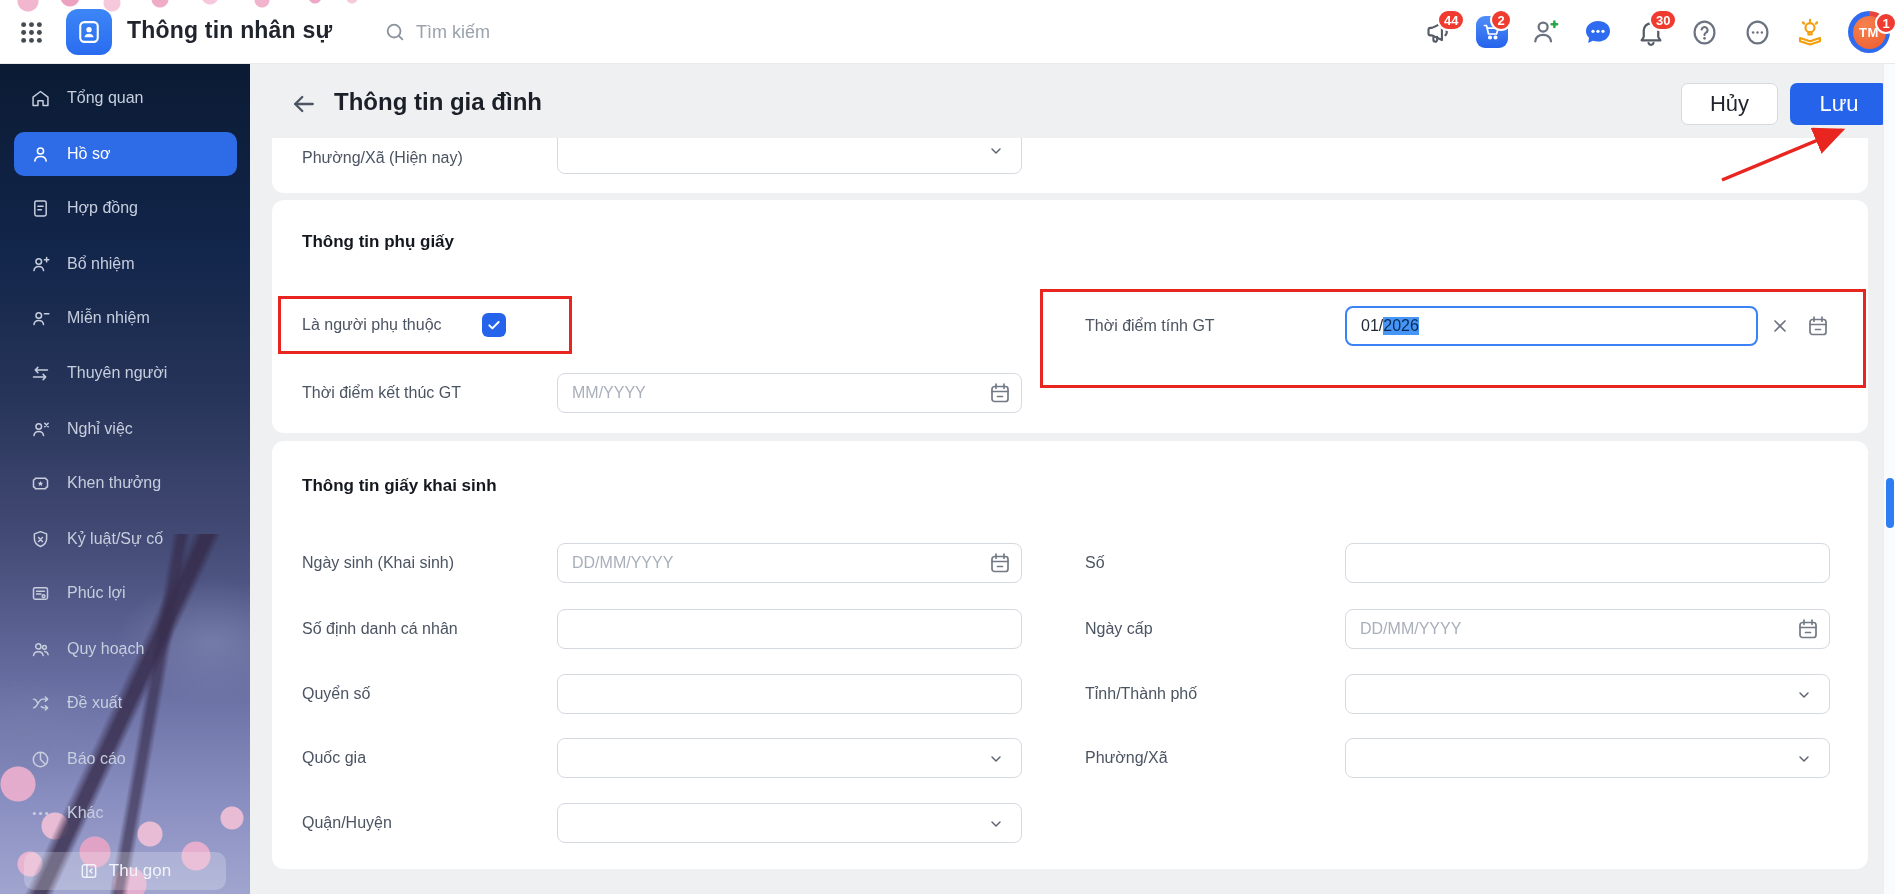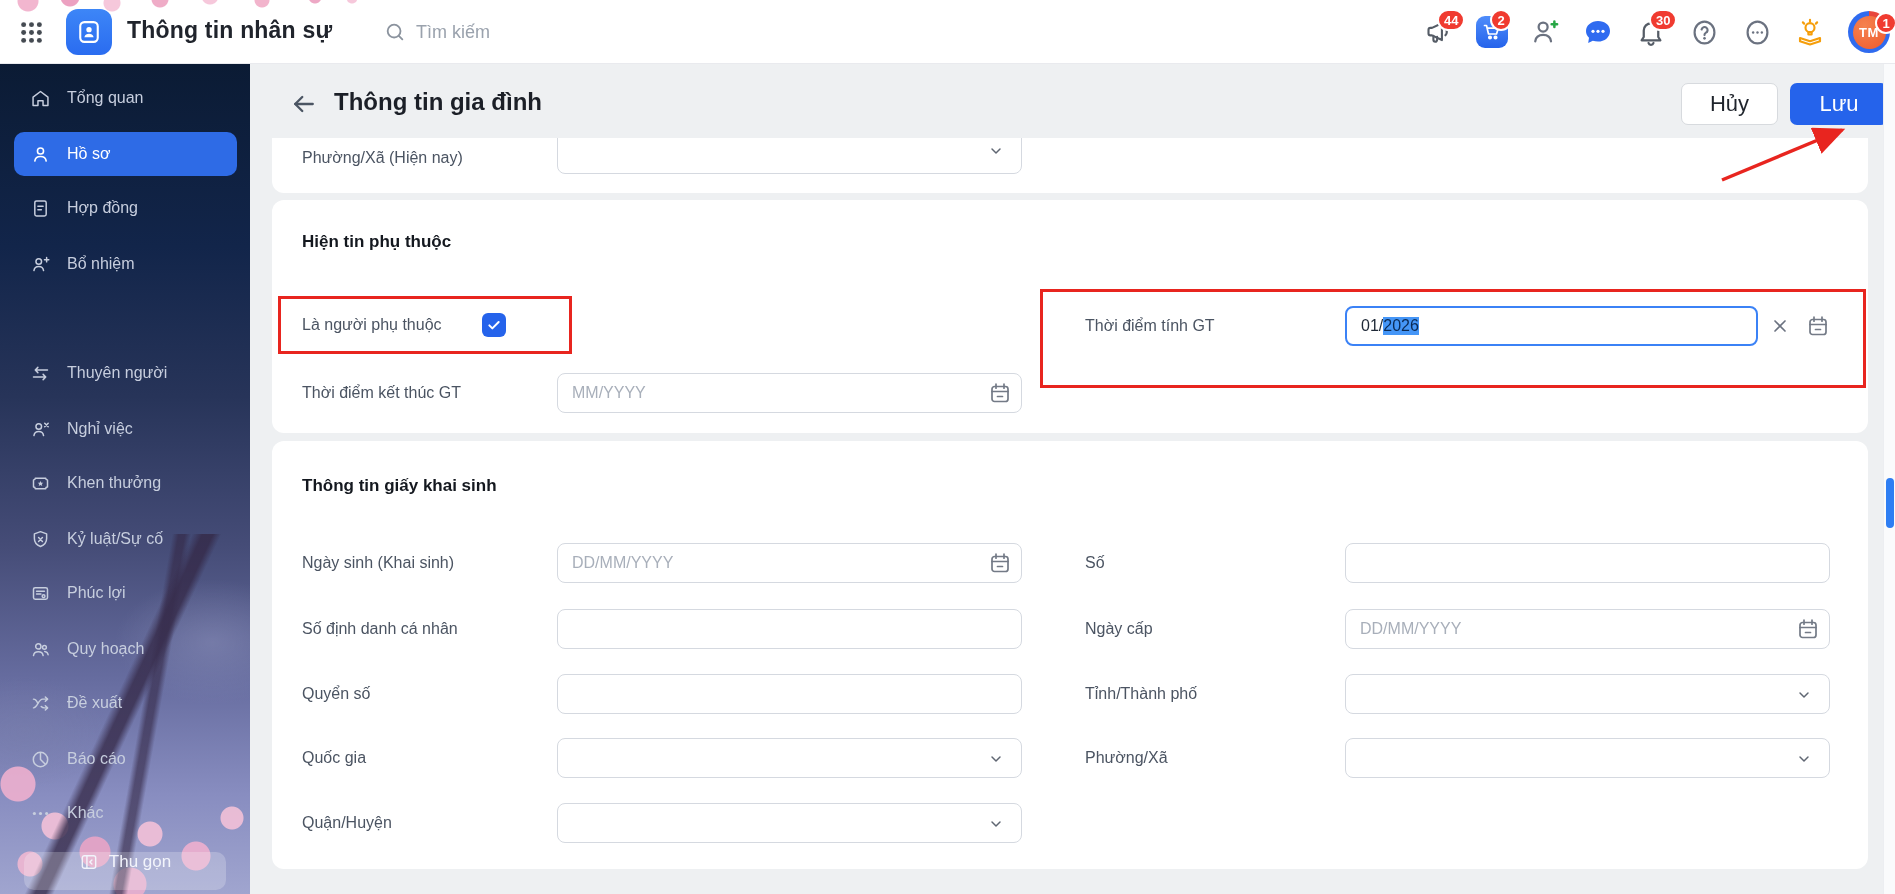--- a/index.html
+++ b/index.html
@@ -57,21 +57,21 @@
       radial-gradient(circle at 130px 350px, #eab0ce 0 16px, transparent 17px),
       radial-gradient(circle at 30px 330px,  #f0b8d2 0 12px, transparent 13px),
       radial-gradient(ellipse 140px 90px at 85% 30%, rgba(142,147,188,.55), transparent 70%),
       radial-gradient(ellipse 120px 80px at 10% 55%, rgba(120,126,170,.5), transparent 70%); }
   .nav-item { position:absolute; left:0; width:250px; height:44px; display:flex; align-items:center; gap:16px;
     padding-left:30px; color:#c7cede; font-size:16px; cursor:pointer; z-index:2; }
   .nav-item svg { flex:0 0 auto; }
   .nav-pill { position:absolute; left:14px; width:223px; height:44px; background:#2e6be6; border-radius:10px; z-index:1; }
   .nav-item.active { color:#ffffff; font-weight:500; }
   #collapse-btn { position:absolute; left:24px; top:788px; width:202px; height:38px; border-radius:10px;
-    background:rgba(255,255,255,.22); color:#f2f4fb; font-size:17px; display:flex; 
+    background:rgba(255,255,255,.22); color:#f2f4fb; font-size:17px; display:flex; align-items:center;
     justify-content:center; gap:10px; cursor:pointer; z-index:2; }
 
   
   #main { position:absolute; left:250px; top:64px; width:1645px; height:830px; background:#eef0f2; }
   #page-header { position:absolute; left:0; top:0; width:1645px; height:74px; }
   #back-btn { position:absolute; left:40px; top:26px; width:28px; height:28px; cursor:pointer; }
   #page-title { position:absolute; left:84px; top:24px; font-size:24px; font-weight:700; color:#1b1f27; }
   .btn { position:absolute; top:19px; height:42px; border-radius:7px; font-size:22px; display:flex;
     align-items:center; justify-content:center; cursor:pointer; }
   #btn-cancel { left:1431px; width:97px; background:#fff; border:1px solid #d7dade; color:#1f242c; }
@@ -239,20 +239,28 @@
       <span>Hợp đồng</span>
     </div>
     <div class="nav-item" style="top:178px;">
       <svg width="21" height="21" viewBox="0 0 24 24" fill="none" stroke="currentColor" stroke-width="1.7" stroke-linecap="round">
           <circle cx="10" cy="8.5" r="3.2"></circle>
           <path d="M4.5 19c.4-3 2.6-4.6 5.5-4.6s5.1 1.6 5.5 4.6"></path>
           <path d="M16.5 6.5h5M19 4v5"></path>
         </svg>
       <span>Bổ nhiệm</span>
     </div>
+    <div class="nav-item" style="top:232px;">
+      <svg width="21" height="21" viewBox="0 0 24 24" fill="none" stroke="currentColor" stroke-width="1.7" stroke-linecap="round">
+          <circle cx="10" cy="8.5" r="3.2"></circle>
+          <path d="M4.5 19c.4-3 2.6-4.6 5.5-4.6s5.1 1.6 5.5 4.6"></path>
+          <path d="M16.5 6.5h5"></path>
+        </svg>
+      <span>Miễn nhiệm</span>
+    </div>
     <div class="nav-item" style="top:287px;">
       <svg width="21" height="21" viewBox="0 0 24 24" fill="none" stroke="currentColor" stroke-width="1.7" stroke-linecap="round" stroke-linejoin="round">
           <path d="M20 8H6m3-3L6 8l3 3"></path>
           <path d="M4 16h14m-3-3 3 3-3 3"></path>
         </svg>
       <span>Thuyên người</span>
     </div>
     <div class="nav-item" style="top:343px;">
       <svg width="21" height="21" viewBox="0 0 24 24" fill="none" stroke="currentColor" stroke-width="1.7" stroke-linecap="round">
           <circle cx="10" cy="8.5" r="3.2"></circle>
@@ -356,21 +364,21 @@
     <div class="card" style="top:74px;height:55px;border-radius:0 0 12px 12px;overflow:hidden;">
       <div class="lbl" style="left:30px;top:10px;">Phường/Xã (Hiện nay)</div>
       <div class="sel" style="left:285px;top:-12px;width:465px;height:48px;border-radius:0 0 8px 8px;">
         <svg class="ficon" style="left:430px;top:16px;" width="16" height="16" viewBox="0 0 24 24" fill="none" stroke="#5f6672" stroke-width="2.2" stroke-linecap="round" stroke-linejoin="round">
             <path d="m6 9 6 6 6-6"></path>
           </svg>
       </div>
     </div>
 
     <div class="card" style="top:136px;height:233px;">
-      <div class="sect" style="left:30px;top:32px;">Hiện tin phụ thuộc</div>
+      <div class="sect" style="left:30px;top:32px;">Thông tin phụ giấy</div>
 
       <div class="redbox" style="left:6px;top:96px;width:294px;height:58px;"></div>
       <div class="lbl" style="left:30px;top:115px;">Là người phụ thuộc</div>
       <div class="checkbox" style="left:210px;top:113px;">
         <svg width="16" height="16" viewBox="0 0 24 24" fill="none" stroke="#fff" stroke-width="3" stroke-linecap="round" stroke-linejoin="round">
             <path d="M5 12.5l4.5 4.5L19 7.5"></path>
           </svg>
       </div>
 
       <div class="lbl" style="left:30px;top:183px;">Thời điểm kết thúc GT</div>

